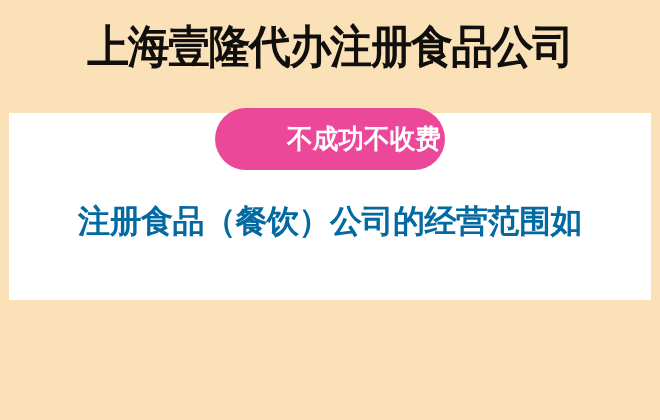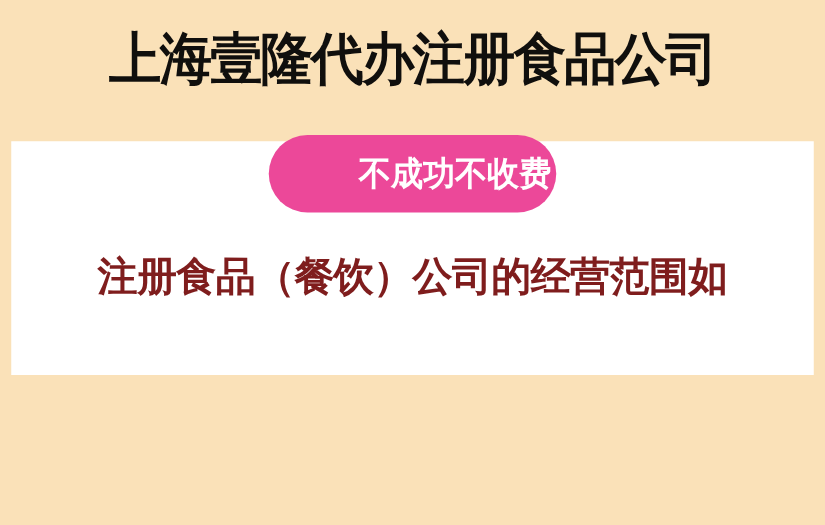--- a/index.html
+++ b/index.html
@@ -89,21 +89,21 @@
   #headline {
     position: absolute;
     left: 36px;
     top: 196px;
     width: 588px;
     text-align: center;
     font-family: "Liberation Sans", "DejaVu Sans", sans-serif;
     font-size: 32px;
     line-height: 50px;
     font-weight: bold;
-    color: #7f1d1d;
+    color: #0369a1;
     letter-spacing: -0.5px;
   }
   #headline .hl-line {
     display: block;
     white-space: nowrap;
   }
 </style>
 </head>
 <body>
 

